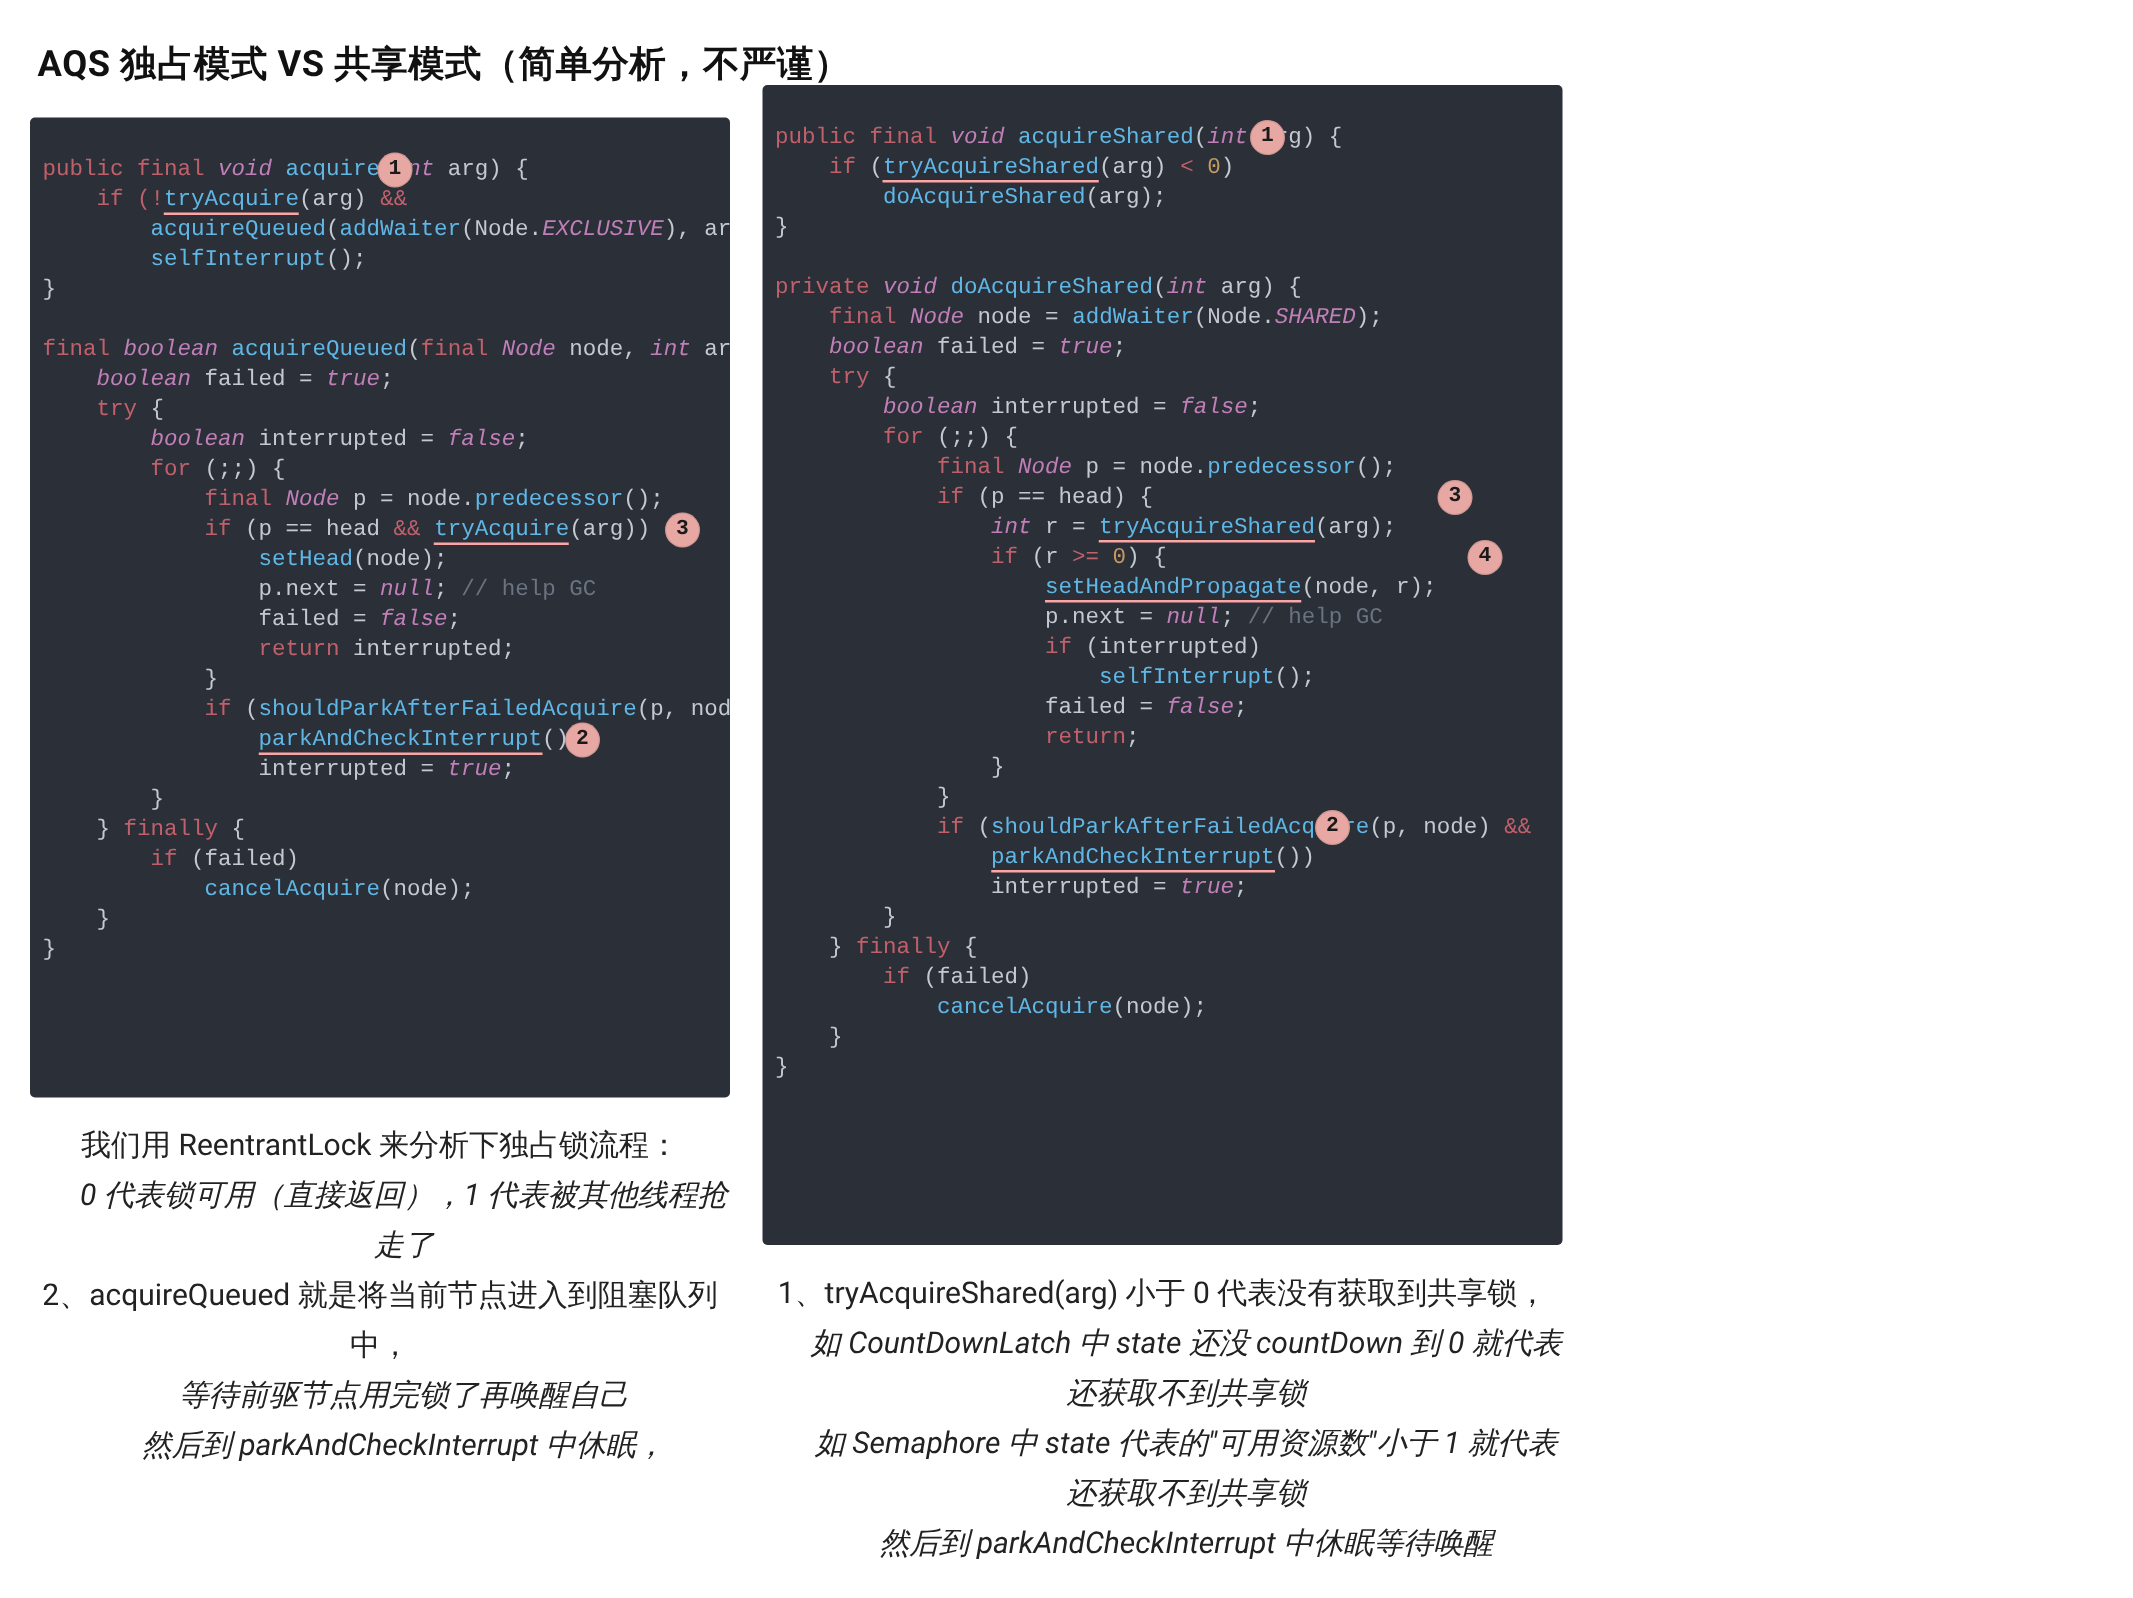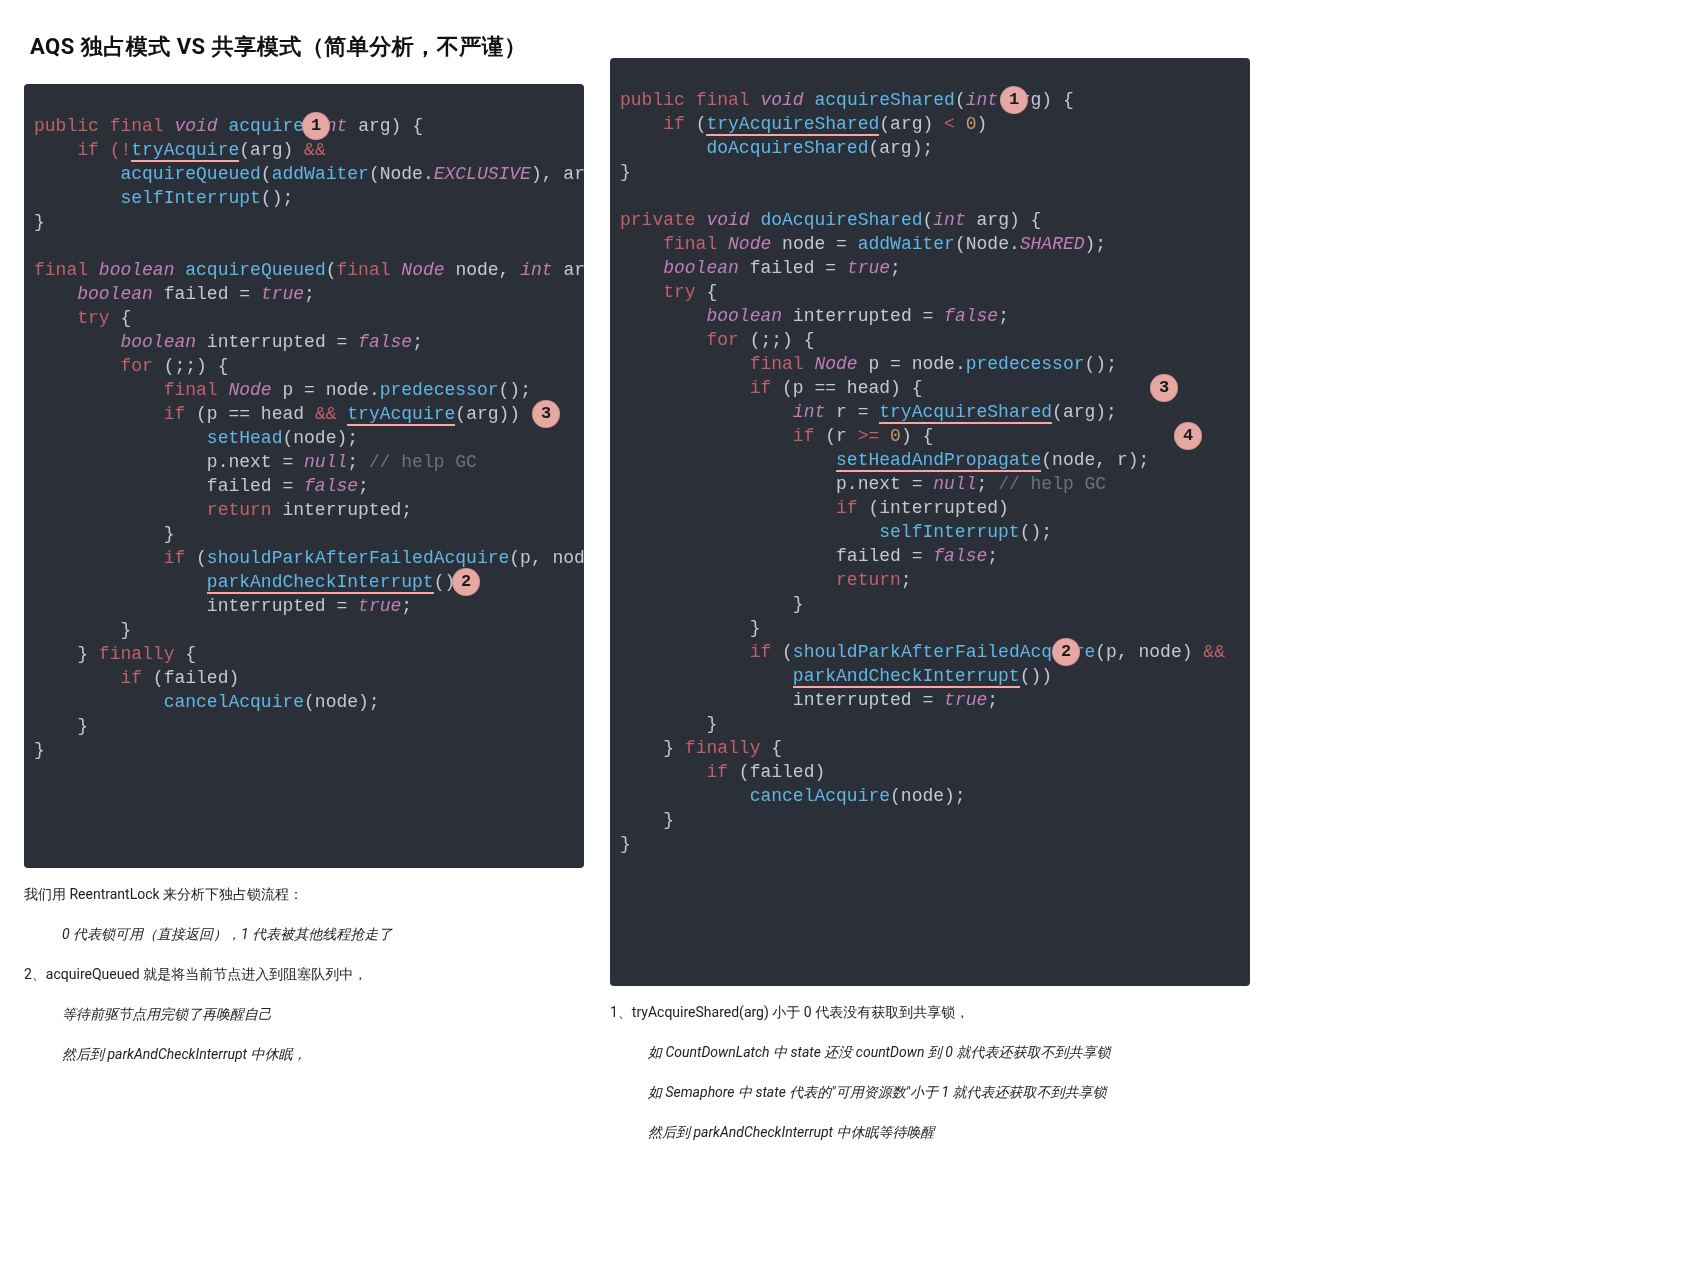--- a/index.html
+++ b/index.html
@@ -1,35 +1,35 @@
 <!DOCTYPE html>
 <html><head>
 <meta charset="utf-8">
 <style>
   html,body{margin:0;padding:0;background:#fff;font-family:-apple-system,BlinkMacSystemFont,"Segoe UI",Roboto,"Helvetica Neue",Arial,"PingFang SC","Hiragino Sans GB","Microsoft YaHei",sans-serif;color:#111;}
   .page{width:1706px;min-height:1278px;box-sizing:border-box;padding:28px 24px 40px 24px;}
-  .title{font-size:22px;font-weight:700;letter-spacing:.5px;margin:4px 0 22px 6px;}
+  .title{font-size:29px;font-weight:700;letter-spacing:.5px;margin:4px 0 22px 6px;}
   .cols{display:flex;gap:26px;align-items:flex-start;}
   .col{flex:0 0 auto;}
   .col.left{width:560px;}
   .col.right{width:640px;}
   .code{background:#2b2f38;border-radius:4px;padding:6px 10px 10px 10px;font-family:ui-monospace,SFMono-Regular,Menlo,Consolas,"Liberation Mono",monospace;font-size:18px;line-height:24px;color:#c3c9d1;white-space:pre;position:relative;overflow:hidden;}
   .col.right .code{margin-top:-26px;}
   .kw{color:#c0606a;}           
   .ty{color:#c07fb8;font-style:italic;}  
   .fn{color:#5fb7e6;}           
   .fnu{color:#5fb7e6;border-bottom:2px solid #fca5a5;}
   .nm{color:#c3c9d1;}           
   .lit{color:#c07fb8;font-style:italic;margin-top:20px;} 
   .num{color:#c39b63;}          
   .op{color:#c0606a;}           
   .pn{color:#c3c9d1;}
   .cm{color:#6b7380;}           
   .badge{position:absolute;width:28px;height:28px;border-radius:50%;background:#e7a8a3;color:#1a1a1a;font-weight:700;font-size:17px;display:flex;align-items:center;justify-content:center;box-shadow:0 0 0 1px rgba(0,0,0,.1) inset;}
-  .notes{margin-top:6px;font-size:14px;line-height:40px;color:#222;}
+  .notes{margin-top:18px;font-size:24px;line-height:40px;color:#222;text-align:center;}
   .notes p{margin:0;}
   .indent{padding-left:38px;font-style:italic;}
 </style>
 </head>
 <body>
 
 <div class="page">
   <div class="title">AQS 独占模式 VS 共享模式（简单分析，不严谨）</div>
 
   <div class="cols">

